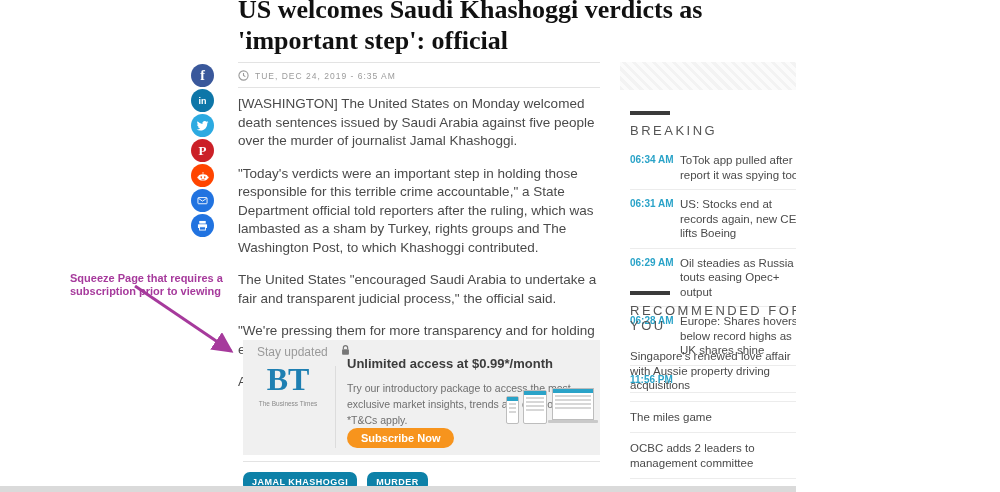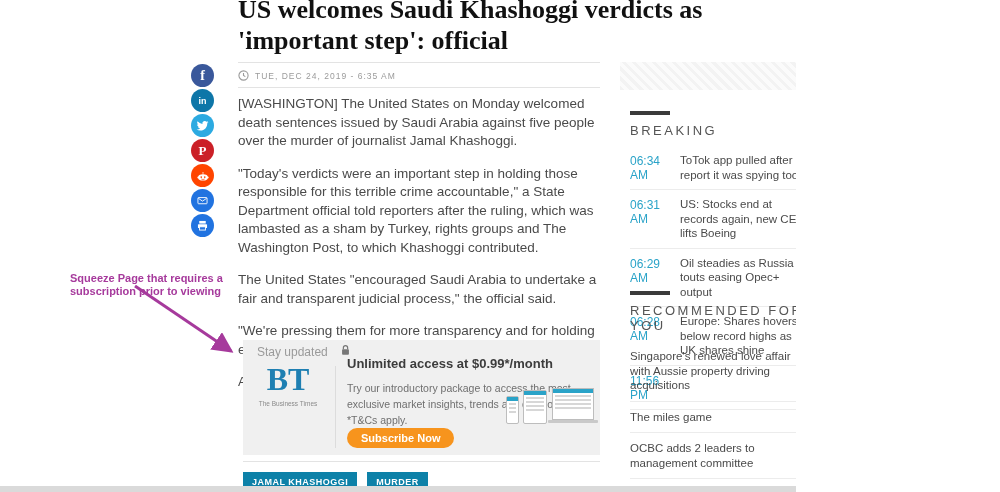--- a/index.html
+++ b/index.html
@@ -58,30 +58,30 @@
   .dev-phone { left:0; top:14px; width:13px; height:28px; border-radius:2px; }
   .dev-tablet { left:17px; top:8px; width:24px; height:34px; border-radius:2px; }
   .dev-laptop { left:46px; top:6px; width:42px; height:32px; }
   .dev-base { position:absolute; left:42px; top:38px; width:50px; height:3px; background:#c9c9c9; border-radius:1px; }
 
   .post-rule { position:absolute; left:243px; top:461px; width:357px; height:1px; background:#e3e3e3; }
 
   
   .tags { position:absolute; left:243px; top:472px; display:flex; gap:10px; }
   .tag { background:#0d81a8; color:#fff; font-size:9px; font-weight:bold; letter-spacing:.5px;
-    padding:5px 9px; border-radius:0; cursor:pointer; }
+    padding:5px 9px; border-radius:7px; cursor:pointer; }
 
   
   .ad-hatch { position:absolute; left:620px; top:62px; width:190px; height:28px;
     background:repeating-linear-gradient(45deg,#f3f3f3 0 3px,#fbfbfb 3px 7px); }
   .side { position:absolute; left:630px; width:180px; }
   .sec-bar { width:40px; height:4px; background:#3a3a3a; margin-bottom:8px; }
   .sec-title { font-size:13px; letter-spacing:2.5px; color:#555; margin-bottom:8px; }
   .brk-item { display:flex; gap:6px; padding:7px 0; border-bottom:1px solid #ececec; cursor:pointer; }
-  .brk-time { flex:0 0 44px; font-size:12px; font-weight:normal; color:#2aa3c8; padding-top:1px; }
+  .brk-time { flex:0 0 44px; font-size:10px; font-weight:bold; color:#2aa3c8; padding-top:1px; }
   .brk-text { font-size:11.5px; line-height:14.5px; color:#4a4a4a; }
   .rec-item { padding:8px 0; border-bottom:1px solid #ececec; font-size:11.5px; line-height:14.5px;
     color:#4a4a4a; cursor:pointer; }
 
   
   .bell-btn { position:absolute; left:969px; top:436px; width:24px; height:24px; border-radius:50%;
     background:#fff; border:3px solid #f7941d; display:flex; align-items:center; justify-content:center; cursor:pointer; }
   .top-btn { position:absolute; left:971px; top:464px; width:20px; height:20px; border-radius:50%;
     background:#6e6e6e; display:flex; align-items:center; justify-content:center; cursor:pointer; }
 

